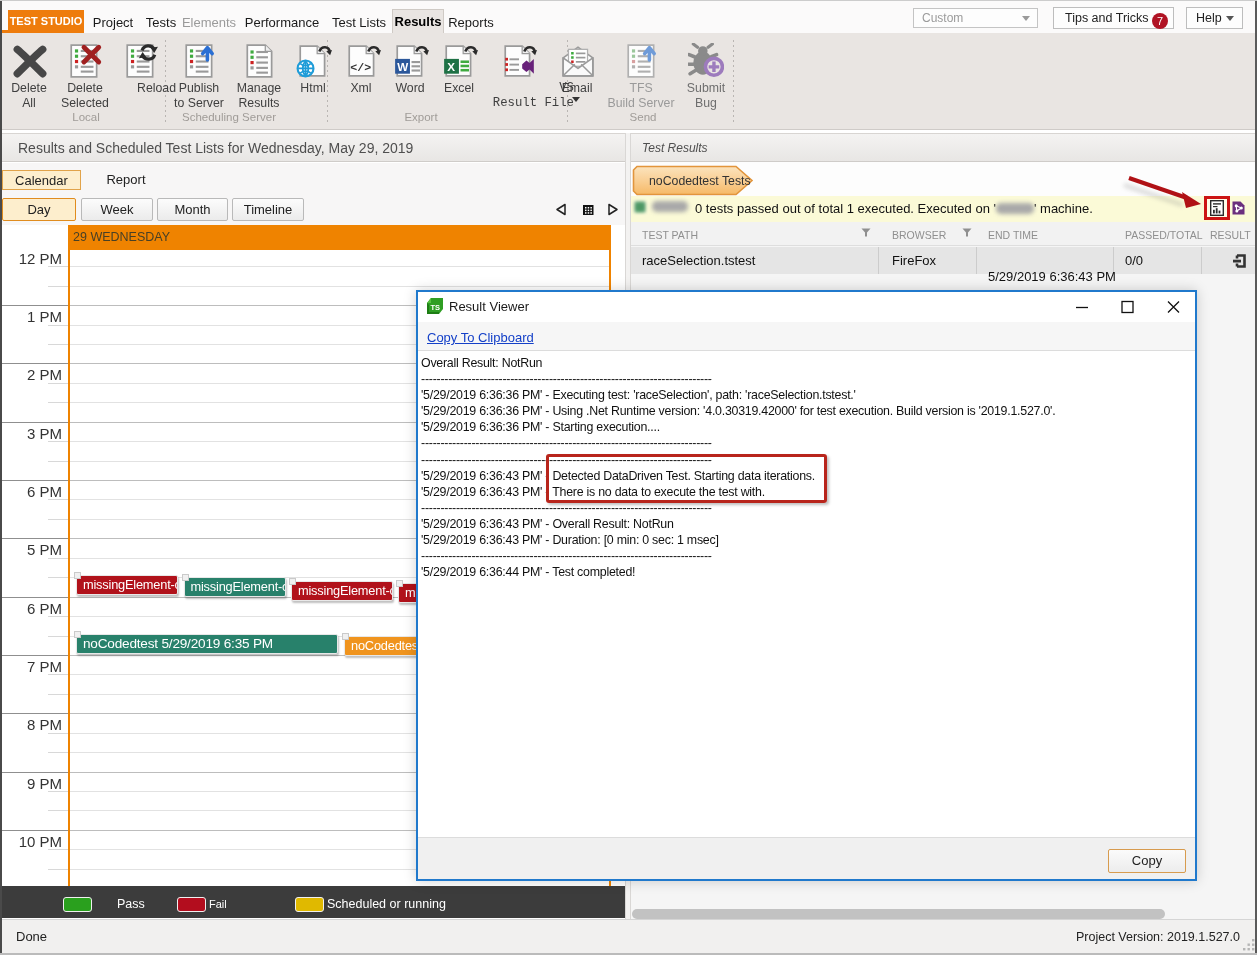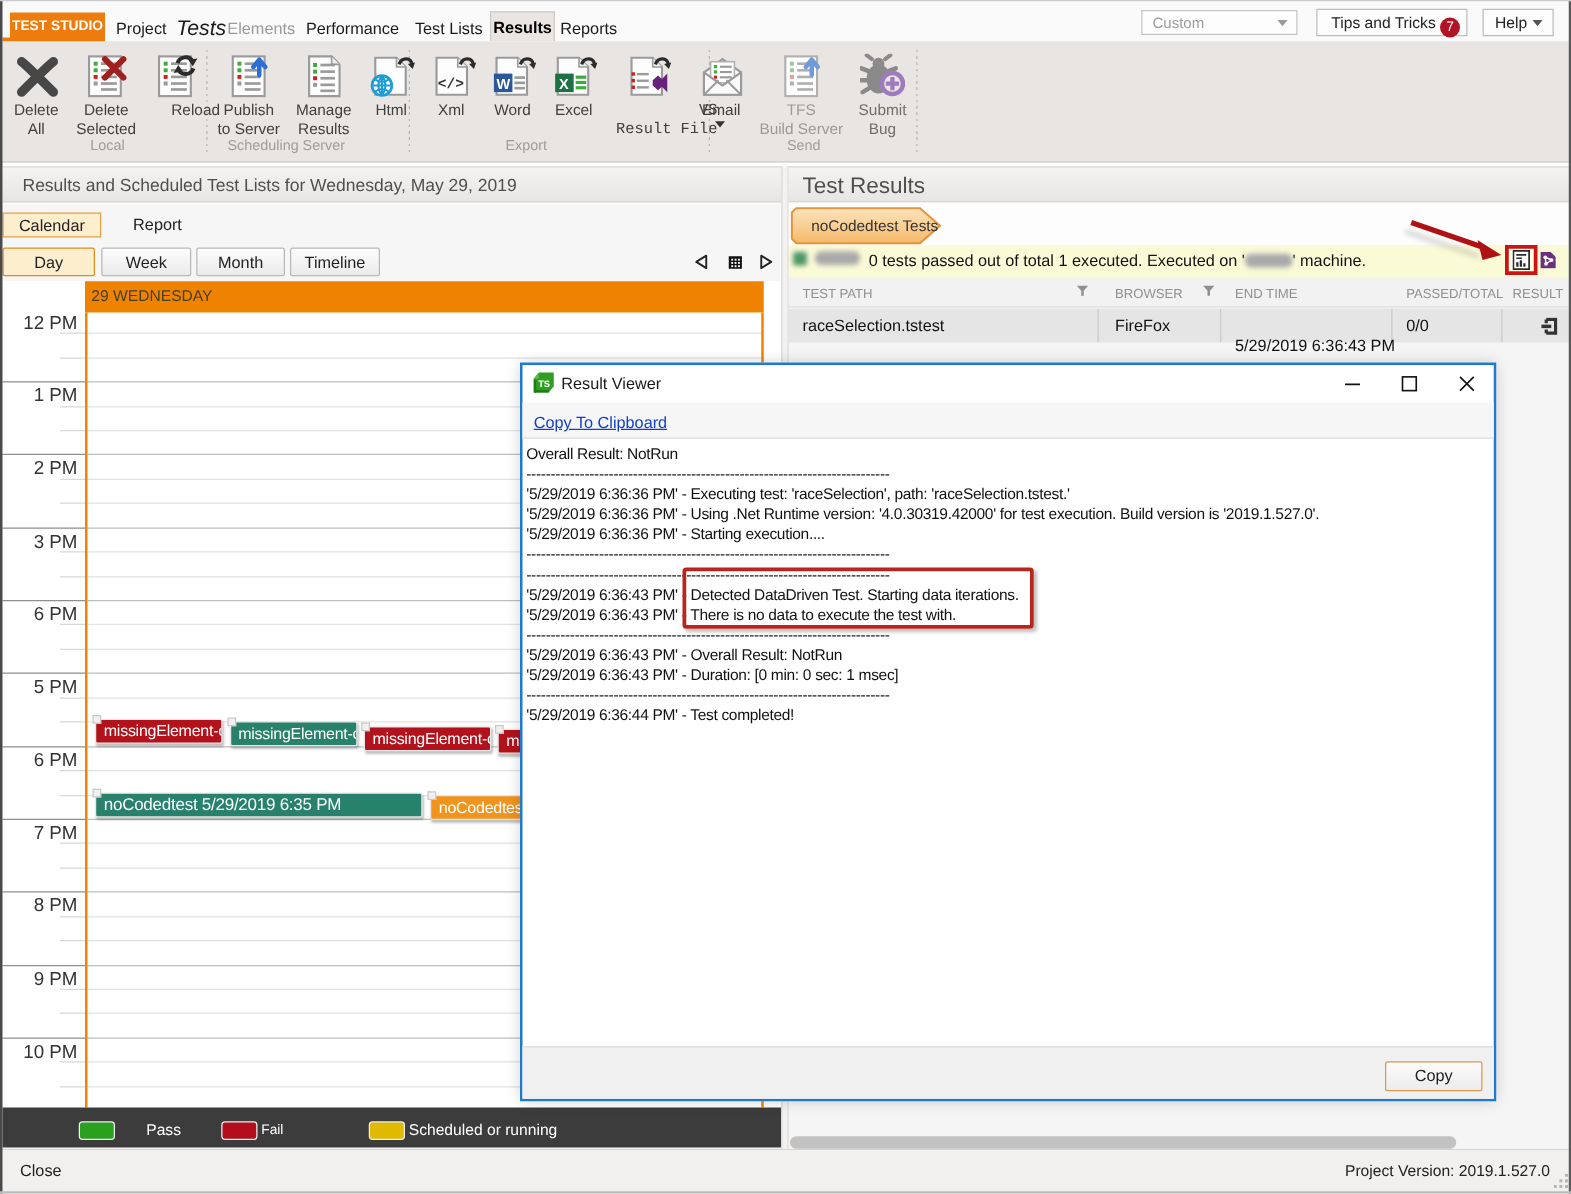--- a/index.html
+++ b/index.html
@@ -8,21 +8,21 @@
 </style></head>
 <body>
 
 <div class="abs" style="left:0;top:0;width:2px;height:955px;background:#4a4a4a;z-index:60;"></div>
 <div class="abs" style="left:1255px;top:0;width:2px;height:955px;background:#5a5a5a;z-index:60;"></div>
 <div class="abs" style="left:0;top:0;width:1257px;height:1px;background:#cccccc;z-index:60;"></div>
 <div class="abs" style="left:0;top:953px;width:1257px;height:2px;background:#bbbbbb;z-index:60;"></div>
 <div class="abs" style="left:2px;top:1px;width:1253px;height:32px;background:#fbfafa;"></div>
 <div class="abs" style="left:8px;top:10px;width:76px;height:23px;background:#ee7c0c;color:#fff;font-size:11px;font-weight:bold;text-align:center;line-height:23px;white-space:nowrap;">TEST STUDIO</div>
 <div class="abs" style="left:68px;top:12px;width:90px;height:21px;color:#1a1a1a;font-size:13px;text-align:center;line-height:21px;">Project</div>
-<div class="abs" style="left:116px;top:12px;width:90px;height:21px;color:#1a1a1a;font-size:17px;text-align:center;line-height:21px;font-style:italic;">Tests</div>
+<div class="abs" style="left:116px;top:12px;width:90px;height:21px;color:#1a1a1a;font-size:13px;text-align:center;line-height:21px;">Tests</div>
 <div class="abs" style="left:164px;top:12px;width:90px;height:21px;color:#9a9a9a;font-size:13px;text-align:center;line-height:21px;">Elements</div>
 <div class="abs" style="left:237px;top:12px;width:90px;height:21px;color:#1a1a1a;font-size:13px;text-align:center;line-height:21px;">Performance</div>
 <div class="abs" style="left:314px;top:12px;width:90px;height:21px;color:#1a1a1a;font-size:13px;text-align:center;line-height:21px;">Test Lists</div>
 <div class="abs" style="left:426px;top:12px;width:90px;height:21px;color:#1a1a1a;font-size:13px;text-align:center;line-height:21px;">Reports</div>
 <div class="abs" style="left:392px;top:9px;width:52px;height:24px;background:#e9e5e2;border:1px solid #cfcac5;border-bottom:none;color:#000;font-size:13px;font-weight:bold;text-align:center;line-height:23px;">Results</div>
 <div class="abs" style="left:913px;top:8px;width:125px;height:20px;border:1px solid #c4c4c4;background:#fdfdfd;color:#9b9b9b;font-size:12px;line-height:18px;padding-left:8px;">Custom<span style="position:absolute;right:7px;top:7px;width:0;height:0;border-left:4px solid transparent;border-right:4px solid transparent;border-top:5px solid #9a9a9a;"></span></div>
 <div class="abs" style="left:1053px;top:7px;width:121px;height:22px;border:1px solid #bdbdbd;background:#fdfdfd;color:#222;font-size:12.5px;line-height:20px;text-align:left;padding-left:11px;">Tips and Tricks <span style="display:inline-block;width:16px;height:16px;border-radius:50%;background:#b01324;color:#fff;font-size:11px;text-align:center;line-height:16px;vertical-align:-3px;">7</span></div>
 <div class="abs" style="left:1186px;top:7px;width:57px;height:22px;border:1px solid #bdbdbd;background:#fdfdfd;color:#222;font-size:12.5px;line-height:20px;padding-left:9px;">Help<span style="position:absolute;right:8px;top:8px;width:0;height:0;border-left:4px solid transparent;border-right:4px solid transparent;border-top:5px solid #555;"></span></div>
 <div class="abs" style="left:2px;top:33px;width:1253px;height:97px;background:#e9e5e2;border-bottom:1px solid #cfcbc8;"></div>
 <div class="abs" style="left:2px;top:30px;width:82px;height:3px;background:#ee7c0c;"></div>
@@ -313,35 +313,35 @@
 <div class="abs" style="left:344px;top:635.5px;width:150px;height:20px;background:#f0941e;border:1px solid #e8e8e8;border-radius:2px;box-shadow:1px 2px 2px rgba(0,0,0,0.25);color:#fff;font-size:12.8px;letter-spacing:-0.2px;line-height:18px;padding-left:6px;white-space:nowrap;overflow:hidden;">noCodedtest 5/29</div>
 <div class="abs" style="left:342px;top:632.5px;width:7px;height:7px;background:#f0f0f0;border:1px solid #cacaca;"></div>
 <div class="abs" style="left:2px;top:886px;width:623px;height:32px;background:#3c3c3c;"></div>
 <div class="abs" style="left:63px;top:897px;width:29px;height:15px;background:#2aa01e;border:1px solid #f0f0f0;border-radius:3px;"></div>
 <div class="abs" style="left:95px;top:895px;height:18px;color:#fff;font-size:12.5px;line-height:18px;margin-left:22px;">Pass</div>
 <div class="abs" style="left:177px;top:897px;width:29px;height:15px;background:#b30d1e;border:1px solid #f0f0f0;border-radius:3px;"></div>
 <div class="abs" style="left:209px;top:895px;height:18px;color:#fff;font-size:11px;line-height:18px;">Fail</div>
 <div class="abs" style="left:295px;top:897px;width:29px;height:15px;background:#e0b900;border:1px solid #f0f0f0;border-radius:3px;"></div>
 <div class="abs" style="left:327px;top:895px;height:18px;color:#fff;font-size:12.5px;line-height:18px;">Scheduled or running</div>
 <div class="abs" style="left:2px;top:919px;width:1253px;height:34px;background:#f1f0ef;border-top:1px solid #d5d5d5;"></div>
-<div class="abs" style="left:16px;top:929px;font-size:13px;color:#222;">Close</div>
+<div class="abs" style="left:16px;top:929px;font-size:13px;color:#222;">Done</div>
 <div class="abs" style="left:1020px;top:930px;width:220px;text-align:right;font-size:12.5px;color:#222;">Project Version: 2019.1.527.0</div>
 <svg class="abs" style="left:1243px;top:939px;" width="12" height="12" viewBox="0 0 12 12">
     <g fill="#b5b5b5">
       <rect x="9" y="0" width="2.4" height="2.4"></rect>
       <rect x="9" y="4.5" width="2.4" height="2.4"></rect>
       <rect x="4.5" y="4.5" width="2.4" height="2.4"></rect>
       <rect x="9" y="9" width="2.4" height="2.4"></rect>
       <rect x="4.5" y="9" width="2.4" height="2.4"></rect>
       <rect x="0" y="9" width="2.4" height="2.4"></rect>
     </g>
   </svg>
 <div class="abs" style="left:625px;top:133px;width:6px;height:786px;background:#f3f2f1;border-left:1px solid #d9d7d5;border-right:1px solid #d9d7d5;"></div>
 <div class="abs" style="left:631px;top:133px;width:624px;height:786px;background:#f5f5f5;"></div>
-<div class="abs" style="left:631px;top:133px;width:624px;height:29px;background:linear-gradient(#f4f3f2,#e8e6e4);border-top:1px solid #d8d5d2;border-bottom:1px solid #cfccc9;color:#4f4f4f;font-size:18px;line-height:28px;padding-left:11px;">Test Results</div>
+<div class="abs" style="left:631px;top:133px;width:624px;height:29px;background:linear-gradient(#f4f3f2,#e8e6e4);border-top:1px solid #d8d5d2;border-bottom:1px solid #cfccc9;color:#4f4f4f;font-size:12px;line-height:28px;padding-left:11px;font-style:italic;">Test Results</div>
 <div class="abs" style="left:631px;top:162px;width:624px;height:34px;background:#fdfdfd;"></div>
 <svg class="abs" style="left:632px;top:165px;" width="122" height="31" viewBox="0 0 122 31">
 <path d="M1.5 5 L5 1.5 L104 1.5 L120 15.5 L104 29.5 L5 29.5 L1.5 26 Z" fill="url(#tg)" stroke="#e2953c" stroke-width="1.6"></path>
 <defs>
       <linearGradient id="tg" x1="0" y1="0" x2="0" y2="1">
         <stop offset="0" stop-color="#fbe3bd"></stop>
         <stop offset="0.55" stop-color="#f9cd90"></stop>
         <stop offset="1" stop-color="#f6b967"></stop>
       </linearGradient>
     </defs>

